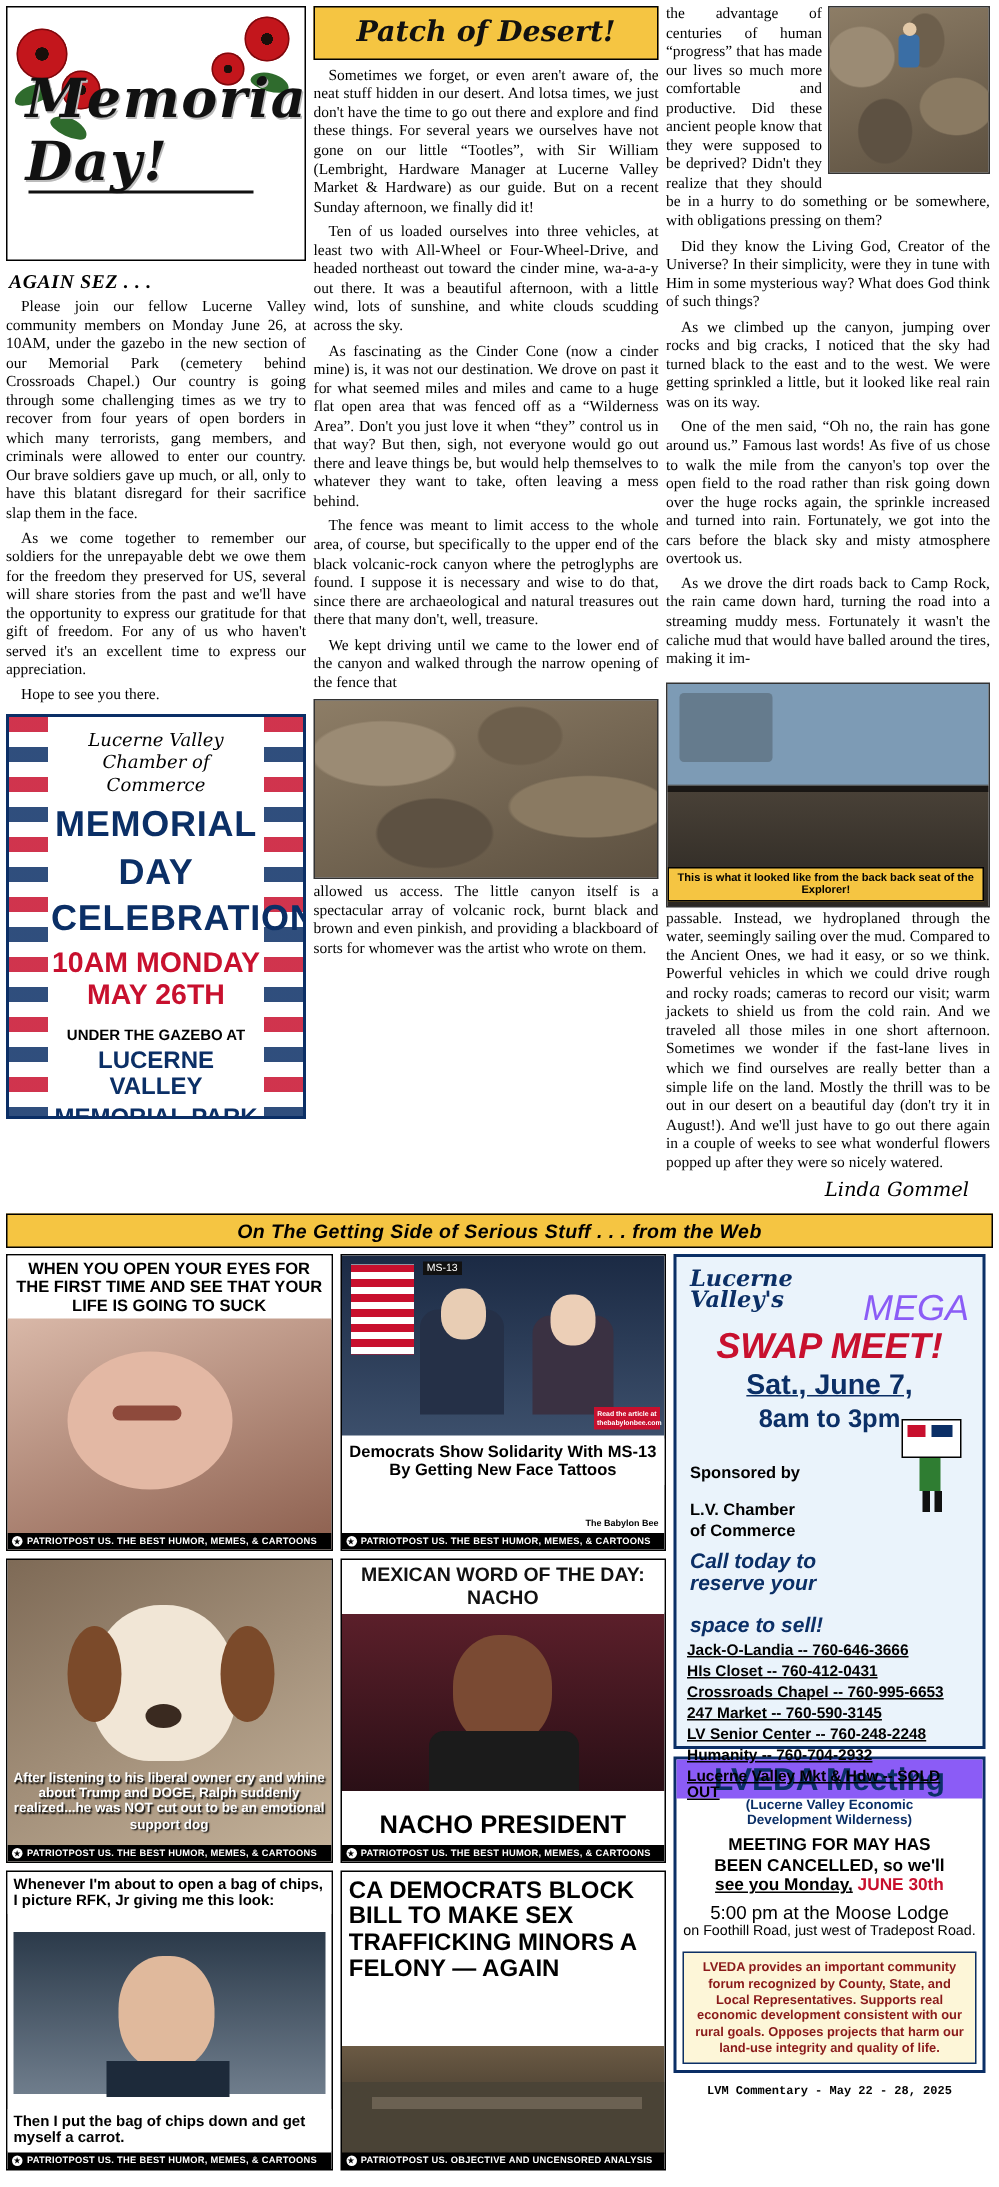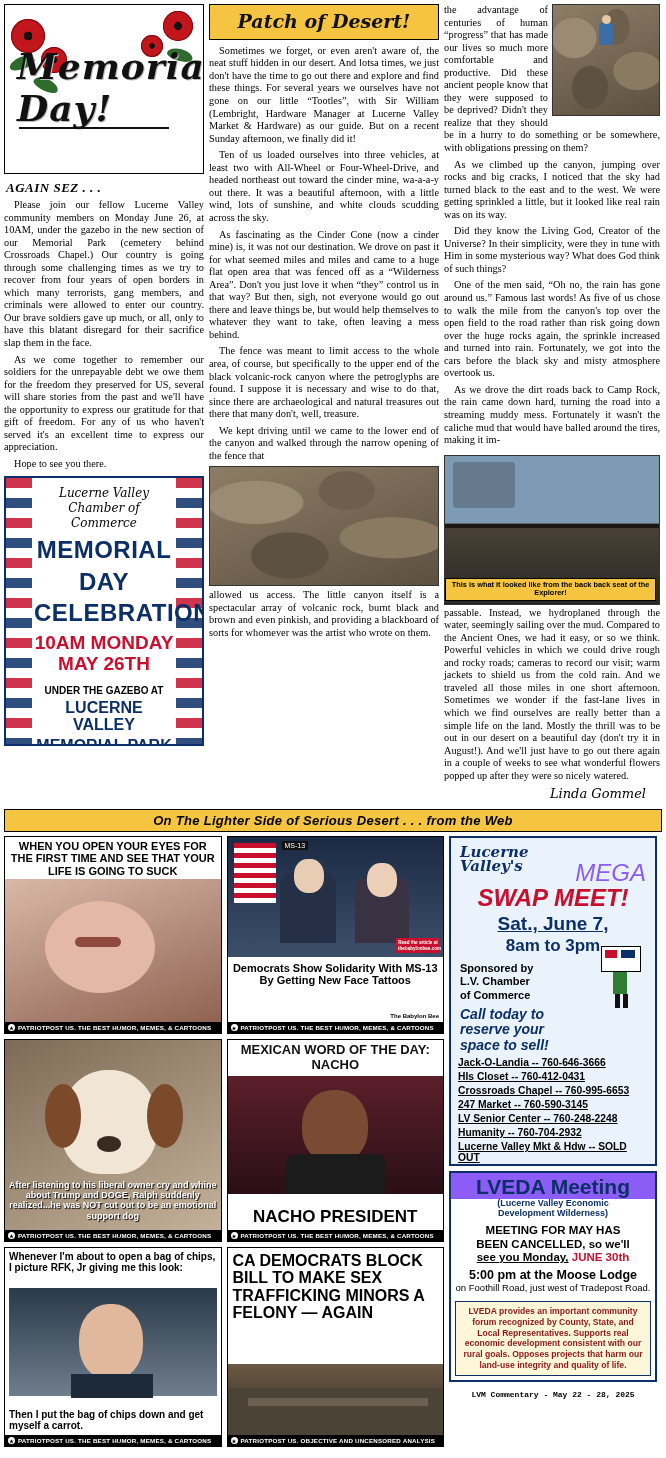--- a/index.html
+++ b/index.html
@@ -120,31 +120,31 @@
   
   .rail { width:208px; display:flex; flex-direction:column; gap:5px; }
   .swap {
     border:2px solid #0b2f66; background:#eaf3fb; padding:5px; text-align:center; position:relative;
   }
   .swap .lv { font-family:"DejaVu Serif", serif; font-style:italic; font-weight:bold; font-size:15px; color:#0b2f66; text-align:left; margin-left:4px;}
   .swap .mega { font-family:"Liberation Sans", sans-serif; font-style:italic; font-weight:normal; font-size:24px; color:#8b5cf6; line-height:1; text-align:right; margin-top:-14px; margin-right:4px;}
   .swap .meet { font-family:"Liberation Sans", sans-serif; font-style:italic; font-weight:bold; font-size:24px; color:#c8102e; line-height:1.05;}
   .swap .date { font-family:"Liberation Sans", sans-serif; font-weight:bold; font-size:19px; color:#0b2f66; text-decoration:underline; margin-top:3px;}
   .swap .time { font-family:"Liberation Sans", sans-serif; font-weight:bold; font-size:17px; color:#0b2f66; margin-top:1px;}
-  .swap .spons { font-family:"Liberation Sans", sans-serif; font-weight:bold; font-size:11px; margin-top:6px; line-height:1.2;}
+  .swap .spons { font-family:"Liberation Sans", sans-serif; font-weight:bold; font-size:11px; margin-top:20px; line-height:1.2;}
   .swap .call { font-family:"Liberation Sans", sans-serif; font-style:italic; font-weight:bold; font-size:14px; color:#0b2f66; margin-top:5px; line-height:1.12;}
   .swap .vendor { font-family:"Liberation Sans", sans-serif; font-weight:bold; font-size:10.3px; text-decoration:underline; text-align:left; margin:3px 0 0 2px;}
   .peddler { position:absolute; right:6px; top:108px; width:58px; height:62px; }
 
   .lveda { border:2px solid #0b2f66; background:#fff; }
   .lveda h3 { margin:0; background:#8b5cf6; color:#0b2f66; font-family:"Liberation Sans", sans-serif; font-weight:bold; font-size:21px; text-align:center; padding:2px 0 0;}
   .lveda .sub { text-align:center; font-family:"Liberation Sans", sans-serif; font-weight:bold; font-size:9px; color:#0b2f66; line-height:1.1;}
   .lveda .msg { text-align:center; font-family:"Liberation Sans", sans-serif; font-weight:bold; font-size:11.5px; padding:5px 4px 0; line-height:1.2;}
   .lveda .msg .red { color:#c8102e; }
-  .lveda .when { text-align:center; font-family:"Liberation Sans", sans-serif; font-weight:bold; font-size:12.5px; padding-top:3px;}
+  .lveda .when { text-align:center; font-family:"Liberation Sans", sans-serif; font-weight:normal; font-size:12.5px; padding-top:3px;}
   .lveda .where { text-align:center; font-family:"Liberation Sans", sans-serif; font-size:9.5px; padding-bottom:4px;}
   .lveda .blurb { margin:4px; border:1px solid #0b2f66; background:#fdf6d8; padding:4px; text-align:center;
       font-family:"Liberation Sans", sans-serif; font-weight:bold; font-size:8.6px; color:#8a1a1a; line-height:1.25;}
 
   .footer { text-align:center; font-family:Liberation Mono, monospace; font-weight:bold; font-size:8px; margin-top:3px;}
 
   .clearfix::after { content:""; display:table; clear:both; }
 </style>
 </head>
 <body>
@@ -211,41 +211,41 @@
     </div>
 
     <div class="col3">
       <div class="clearfix">
         <div class="photo rocks c3-top-photo">
           <div style="position:absolute;left:46px;top:18px;width:14px;height:22px;background:#3a6ea5;border-radius:3px;"></div>
           <div style="position:absolute;left:49px;top:10px;width:9px;height:9px;background:#e3c9a8;border-radius:50%;"></div>
         </div>
         <div class="body-text">
           <p style="text-indent:0">the advantage of centuries of human “progress” that has made our lives so much more comfortable and productive. Did these ancient people know that they were supposed to be deprived? Didn't they realize that they should be in a hurry to do something or be somewhere, with obligations pressing on them?</p>
+          <p>Did they know the Living God, Creator of the Universe? In their simplicity, were they in tune with Him in some mysterious way? What does God think of such things?</p>
           <p>As we climbed up the canyon, jumping over rocks and big cracks, I noticed that the sky had turned black to the east and to the west. We were getting sprinkled a little, but it looked like real rain was on its way.</p>
-          <p>Did they know the Living God, Creator of the Universe? In their simplicity, were they in tune with Him in some mysterious way? What does God think of such things?</p>
           <p>One of the men said, “Oh no, the rain has gone around us.” Famous last words! As five of us chose to walk the mile from the canyon's top over the open field to the road rather than risk going down over the huge rocks again, the sprinkle increased and turned into rain. Fortunately, we got into the cars before the black sky and misty atmosphere overtook us.</p>
           <p>As we drove the dirt roads back to Camp Rock, the rain came down hard, turning the road into a streaming muddy mess. Fortunately it wasn't the caliche mud that would have balled around the tires, making it im-</p>
         </div>
       </div>
 
       <div class="photo dash-photo" style="background:linear-gradient(180deg,#7d9bb5 0 45%, #4a4238 46%, #2b2722 100%);">
         <div style="position:absolute;left:0;right:0;top:46%;height:4px;background:#1a1714;"></div>
         <div style="position:absolute;left:8px;top:6px;width:62px;height:46px;background:#5b6e7c;opacity:.7;border-radius:3px;"></div>
         <div class="dash-cap">This is what it looked like from the back back seat of the Explorer!</div>
       </div>
 
       <div class="body-text">
         <p style="text-indent:0">passable. Instead, we hydroplaned through the water, seemingly sailing over the mud. Compared to the Ancient Ones, we had it easy, or so we think. Powerful vehicles in which we could drive rough and rocky roads; cameras to record our visit; warm jackets to shield us from the cold rain. And we traveled all those miles in one short afternoon. Sometimes we wonder if the fast-lane lives in which we find ourselves are really better than a simple life on the land. Mostly the thrill was to be out in our desert on a beautiful day (don't try it in August!). And we'll just have to go out there again in a couple of weeks to see what wonderful flowers popped up after they were so nicely watered.</p>
       </div>
       <div class="signature">Linda Gommel</div>
     </div>
   </div>
 
-  <div class="lighter-banner">On The Lighter Side of Serious Desert . . . from the Web</div>
+  <div class="lighter-banner">On The Getting Side of Serious Stuff . . . from the Web</div>
 
   <div class="bottom">
 
     <div class="memes">
 
       <div class="meme-col">
 
         <div class="meme" style="height:198px;">
           <div class="meme-top-text">WHEN YOU OPEN YOUR EYES FOR THE FIRST TIME AND SEE THAT YOUR LIFE IS GOING TO SUCK</div>
           <div class="ph-baby" style="position:absolute;left:0;right:0;top:42px;bottom:0;">
@@ -349,25 +349,25 @@
           <div style="position:absolute;left:10px;top:0;width:40px;height:26px;background:#fff;border:1px solid #000;"></div>
           <div style="position:absolute;left:14px;top:4px;width:12px;height:8px;background:#c8102e;"></div>
           <div style="position:absolute;left:30px;top:4px;width:14px;height:8px;background:#0b2f66;"></div>
           <div style="position:absolute;left:22px;top:26px;width:14px;height:22px;background:#2f7d32;"></div>
           <div style="position:absolute;left:24px;top:48px;width:5px;height:14px;background:#111;"></div>
           <div style="position:absolute;left:32px;top:48px;width:5px;height:14px;background:#111;"></div>
         </div>
 
         <div style="text-align:left;margin-left:4px;">
           <div class="spons">Sponsored by</div>
-          <div class="spons" style="margin-top:0">L.V. Chamber</div>
+          <div class="spons" style="margin-top:12px">L.V. Chamber</div>
           <div class="spons" style="margin-top:0">of Commerce</div>
           <div class="call">Call today to</div>
           <div class="call" style="margin-top:0">reserve your</div>
-          <div class="call" style="margin-top:0">space to sell!</div>
+          <div class="call" style="margin-top:12px">space to sell!</div>
         </div>
 
         <div class="vendor">Jack-O-Landia -- 760-646-3666</div>
         <div class="vendor">HIs Closet -- 760-412-0431</div>
         <div class="vendor">Crossroads Chapel -- 760-995-6653</div>
         <div class="vendor">247 Market -- 760-590-3145</div>
         <div class="vendor">LV Senior Center -- 760-248-2248</div>
         <div class="vendor">Humanity -- 760-704-2932</div>
         <div class="vendor">Lucerne Valley Mkt &amp; Hdw -- SOLD OUT</div>
       </div>

